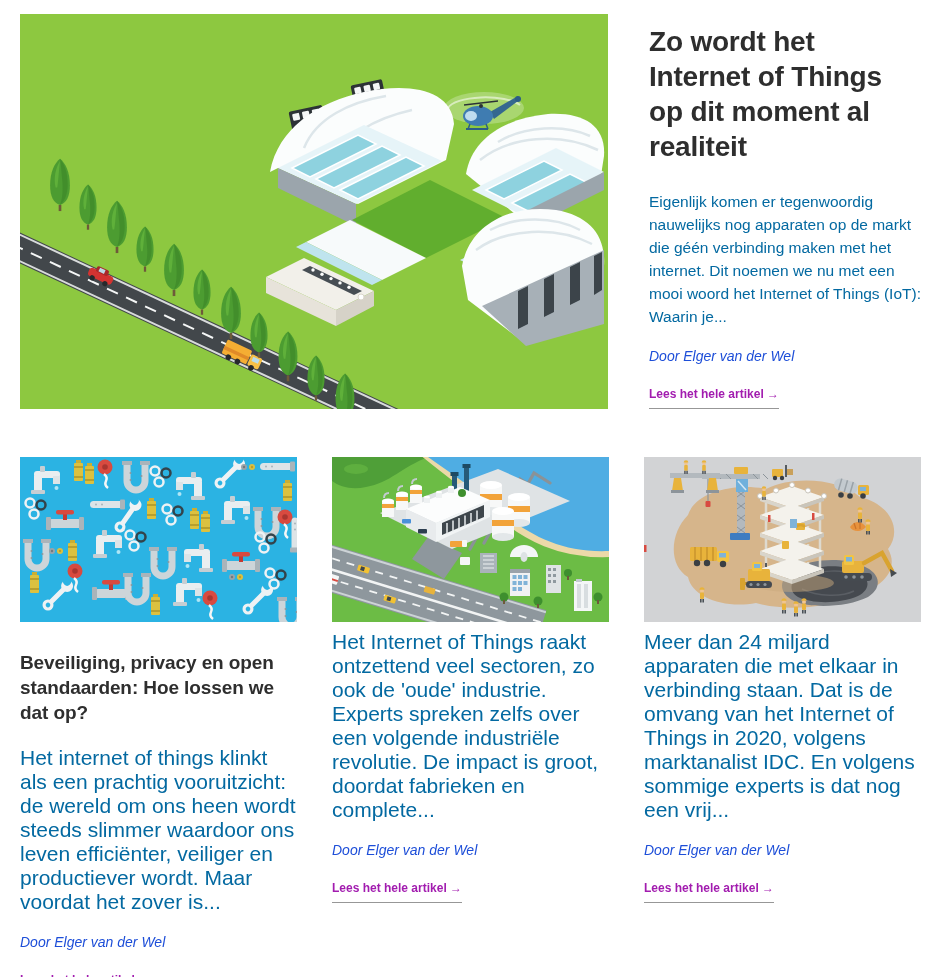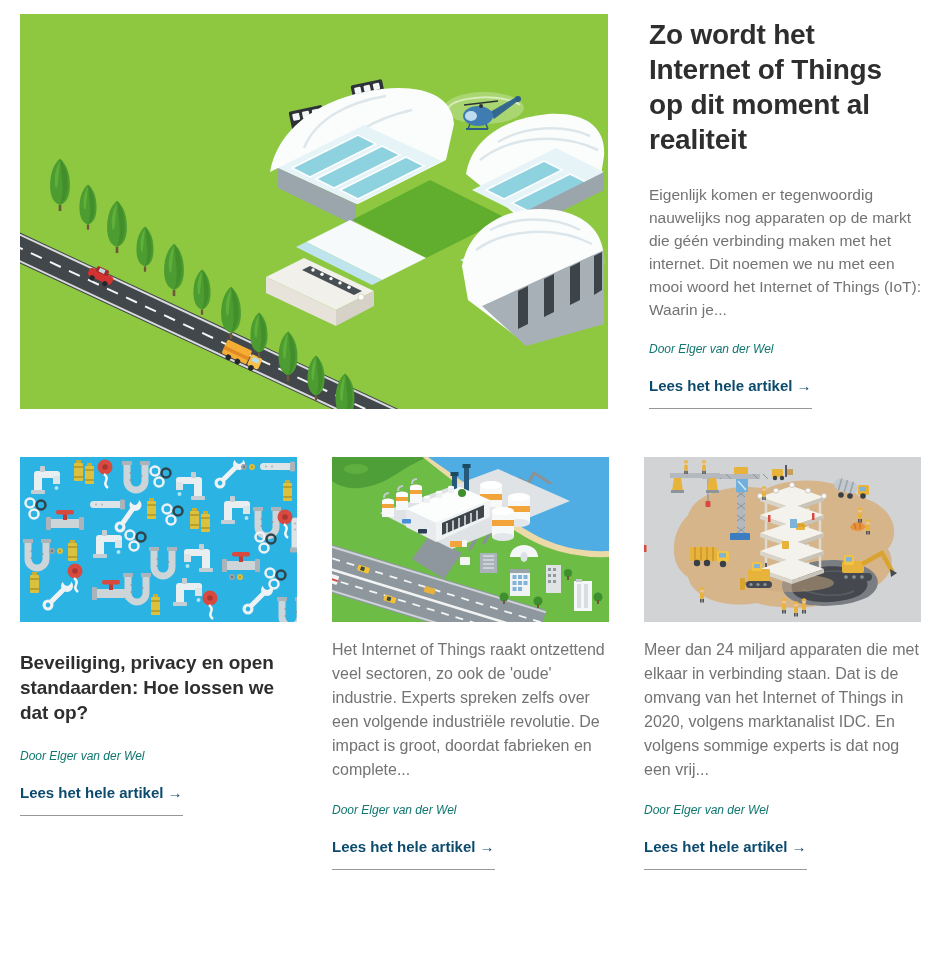--- a/index.html
+++ b/index.html
@@ -4,24 +4,24 @@
 <style>
   html,body{margin:0;padding:0;background:#ffffff;}
   body{font-family:"Liberation Sans", sans-serif;color:#4c4c4c;-webkit-font-smoothing:antialiased;}
   .page{width:935px;box-sizing:border-box;padding:14px 14px 22px 20px;background:#fff;}
   .featured{display:flex;align-items:flex-end;margin-bottom:48px;}
   .featured-image{display:block;width:588px;height:395px;flex:none;cursor:pointer;}
   .featured-image svg,.card-image svg{display:block;}
   .featured-body{margin-left:41px;width:272px;}
   h2.title{font-size:28px;line-height:35px;font-weight:700;color:#2e2e2e;margin:3px 0 26px;letter-spacing:-.2px;cursor:pointer;}
   h3.title{font-size:19px;line-height:25px;font-weight:700;color:#2e2e2e;margin:28px 0 21px;letter-spacing:-.1px;cursor:pointer;}
-  p.excerpt{font-size:15.5px;line-height:23px;margin:0 0 14px;color:#737373;}
-  .card p.excerpt{font-size:16px;line-height:24px;margin:16px 0 16px;}
-  p.author{font-style:italic;font-size:12px;line-height:21px;color:#0f766e;margin:18px 0 17px;}
-  a.readmore{display:inline-block;font-weight:700;font-size:15px;color:#0c4a6e;text-decoration:none;border-bottom:1px solid #979797;padding-bottom:14px;cursor:pointer;}
+  p.excerpt{font-size:15.5px;line-height:23px;margin:0 0 14px;color:#0369a1;}
+  .card p.excerpt{font-size:21px;line-height:24px;margin:8px 0 16px;}
+  p.author{font-style:italic;font-size:14px;line-height:21px;color:#1d4ed8;margin:18px 0 17px;}
+  a.readmore{display:inline-block;font-weight:700;font-size:12px;color:#a21caf;text-decoration:none;border-bottom:1px solid #979797;padding-bottom:7px;cursor:pointer;}
   .grid{display:flex;justify-content:space-between;align-items:flex-start;}
   .card{width:277px;}
   .card-image{display:block;width:277px;height:165px;cursor:pointer;}
 </style>
 </head>
 <body>
 
 <div class="page">
 
   <section class="featured">
@@ -277,20 +277,21 @@
           <use href="#py" transform="translate(131,140)"></use>
           <use href="#pf" transform="translate(148,126)"></use>
           <use href="#ps" transform="translate(190,141)"></use>
           <use href="#pb" transform="translate(212,120)"></use>
           <use href="#pw" transform="translate(228,152)"></use>
           <use href="#pr" transform="translate(250,116)"></use>
           <use href="#pu" transform="translate(258,140)"></use>
         </svg>
       </a>
       <h3 class="title">Beveiliging, privacy en open standaarden: Hoe lossen we dat op?</h3>
+      <p class="excerpt">Het internet of things klinkt als een prachtig vooruitzicht: de wereld om ons heen wordt steeds slimmer waardoor ons leven efficiënter, veiliger en productiever wordt. Maar voordat het zover is...</p>
       <p class="author">Door Elger van der Wel</p>
       <a class="readmore">Lees het hele artikel →</a>
     </article>
 
     <article class="card">
       <a class="card-image">
         <svg width="277" height="165" viewBox="0 0 277 165">
           <rect width="277" height="165" fill="#6cbc45"></rect>
           <path d="M0,0 H96 C70,10 58,26 34,30 C20,33 8,30 0,24 Z" fill="#4f9f38"></path>
           <ellipse cx="24" cy="12" rx="12" ry="5" fill="#6cbc45" opacity="0.55"></ellipse>

